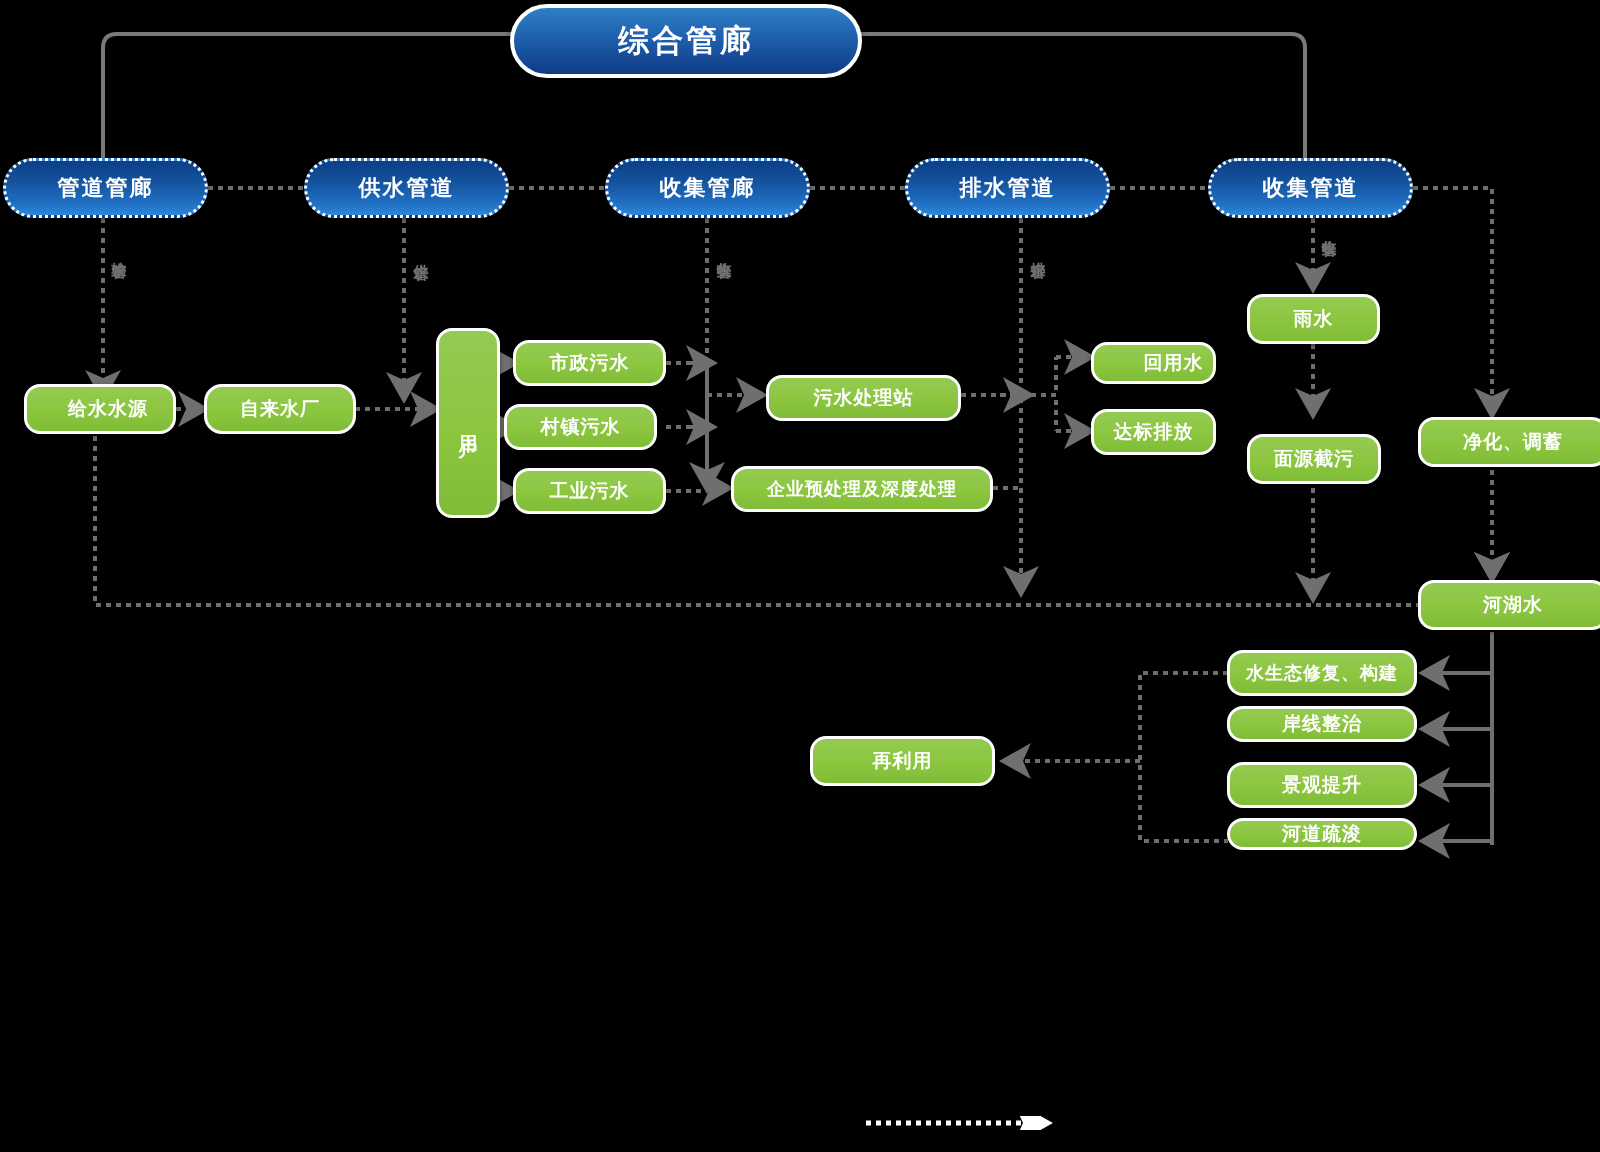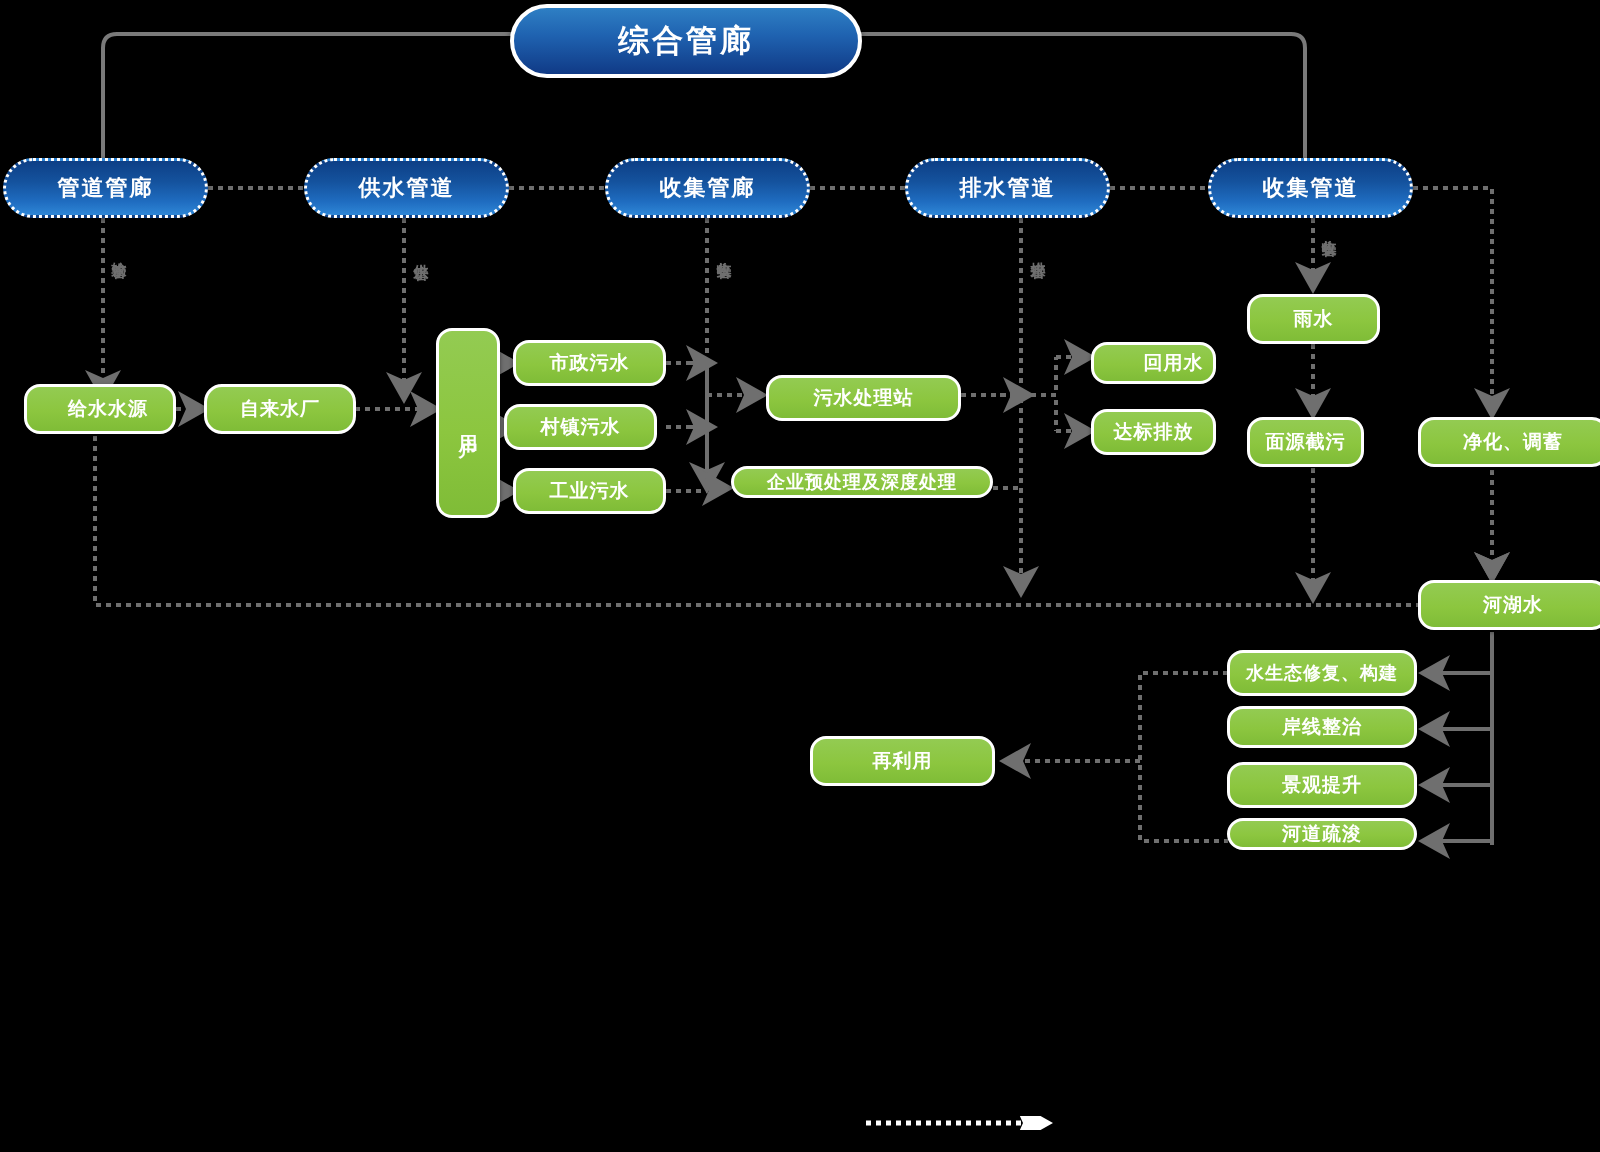--- a/index.html
+++ b/index.html
@@ -191,33 +191,33 @@
   <div class="node green" style="left:24px;top:384px;width:152px;height:50px;padding-left:16px;">给水水源</div>
   <div class="node green" style="left:204px;top:384px;width:152px;height:50px;border-radius:18px;">自来水厂</div>
 
   <div class="node green vert" style="left:436px;top:328px;width:64px;height:190px;">用户</div>
 
   <div class="node green" style="left:513px;top:340px;width:153px;height:46px;">市政污水</div>
   <div class="node green" style="left:504px;top:404px;width:153px;height:46px;">村镇污水</div>
   <div class="node green" style="left:513px;top:468px;width:153px;height:46px;">工业污水</div>
 
   <div class="node green" style="left:766px;top:375px;width:195px;height:46px;">污水处理站</div>
-  <div class="node green sm" style="left:731px;top:466px;width:262px;height:32px;">企业预处理及深度处理</div>
+  <div class="node green sm" style="left:731px;top:466px;width:262px;height:46px;">企业预处理及深度处理</div>
 
   <div class="node green" style="left:1091px;top:342px;width:125px;height:42px;padding-left:40px;">回用水</div>
   <div class="node green" style="left:1091px;top:409px;width:125px;height:46px;">达标排放</div>
 
   <div class="node green" style="left:1247px;top:294px;width:133px;height:50px;">雨水</div>
-  <div class="node green" style="left:1247px;top:417px;width:117px;height:50px;">面源截污</div>
+  <div class="node green" style="left:1247px;top:434px;width:134px;height:50px;">面源截污</div>
 
   <div class="node green" style="left:1418px;top:417px;width:190px;height:50px;">净化、调蓄</div>
   <div class="node green" style="left:1418px;top:580px;width:190px;height:50px;">河湖水</div>
 
   <div class="node green sm" style="left:1227px;top:650px;width:190px;height:46px;">水生态修复、构建</div>
-  <div class="node green" style="left:1227px;top:706px;width:190px;height:42px;">岸线整治</div>
+  <div class="node green" style="left:1227px;top:706px;width:190px;height:36px;">岸线整治</div>
   <div class="node green" style="left:1227px;top:762px;width:190px;height:46px;">景观提升</div>
   <div class="node green" style="left:1227px;top:818px;width:190px;height:32px;">河道疏浚</div>
 
   <div class="node green" style="left:810px;top:736px;width:185px;height:50px;">再利用</div>
 
   <svg class="legend-arrow" viewBox="0 0 190 14" xmlns="http://www.w3.org/2000/svg">
     <line x1="0" y1="7" x2="172" y2="7" stroke="#ffffff" stroke-width="5" stroke-dasharray="5 5" marker-end="url(#ahw2)"></line>
     <defs>
       <marker id="ahw2" markerWidth="9" markerHeight="9" refX="5" refY="4.5" orient="auto" markerUnits="strokeWidth">
         <path d="M0,0 L8,4.5 L0,9 L2,4.5 z" fill="#ffffff"></path>

